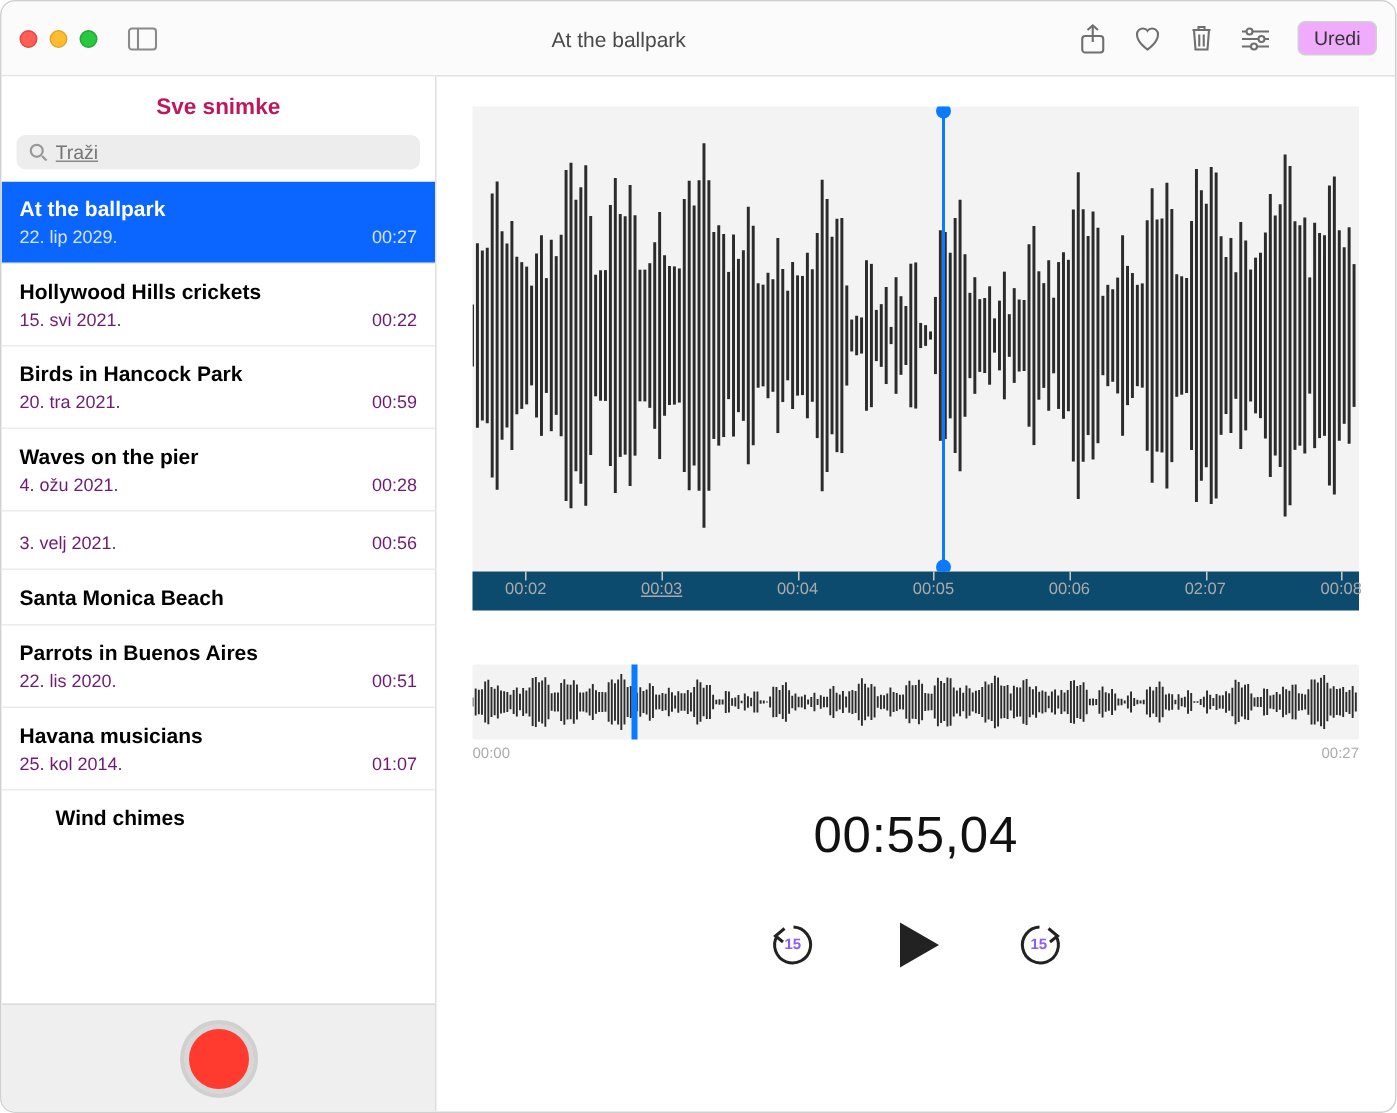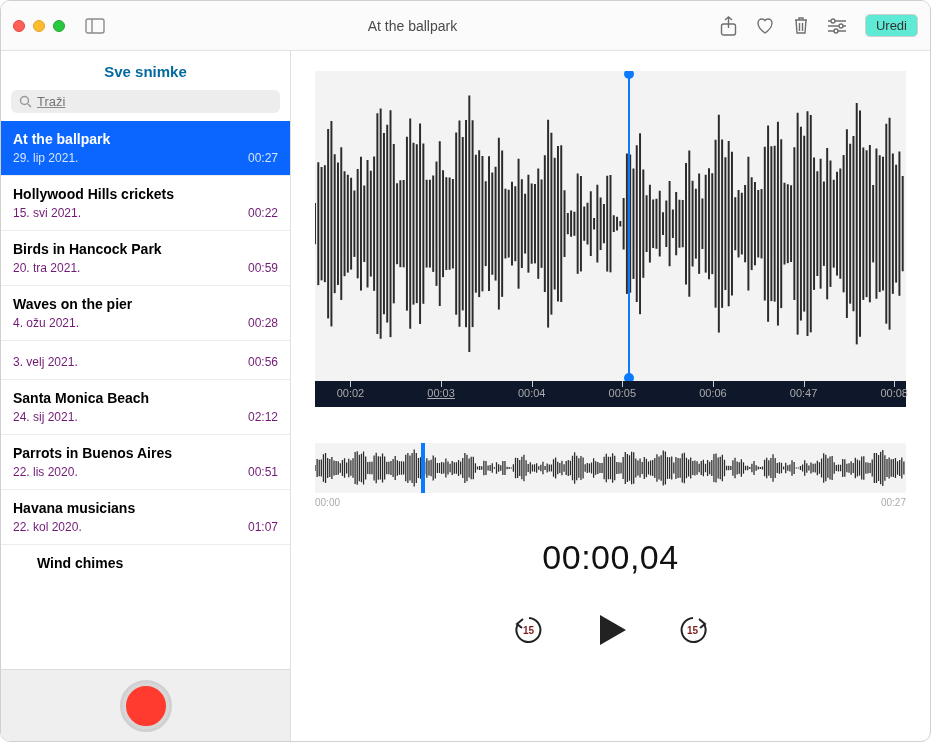--- a/index.html
+++ b/index.html
@@ -8,27 +8,27 @@
   
   .titlebar { height: 50px; display: flex; align-items: center; padding: 0 12px; border-bottom: 1px solid #e2e2e2; background: #fbfbfb; }
   .traffic { display: flex; gap: 8px; }
   .dot { width: 12px; height: 12px; border-radius: 50%; }
   .dot.red { background: #ff5f57; border: 0.5px solid #e14640; }
   .dot.yellow { background: #febc2e; border: 0.5px solid #e1a42e; }
   .dot.green { background: #28c840; border: 0.5px solid #24a732; }
   .tb-sidebar-btn { margin-left: 20px; color: #8a8a8a; }
   .tb-title { flex: 1; text-align: center; font-size: 14px; color: #4a4a4a; }
   .tb-right { display: flex; align-items: center; gap: 18px; color: #6f6f6f; }
-  .edit-btn { border: 1px solid #d0d0d0; border-radius: 5px; padding: 3px 10px; font-size: 13px; color: #333; background: #5eead4; }
+  .edit-btn { border: 1px solid #d0d0d0; border-radius: 5px; padding: 3px 10px; font-size: 13px; color: #333; background: #f0abfc; }
 
   .content { display: flex; height: calc(100% - 50px); }
 
   
   .sidebar { width: 290px; display: flex; flex-direction: column; border-right: 1px solid #e0e0e0; background: #fff; }
-  .sb-header { text-align: center; font-weight: 600; font-size: 15px; padding: 12px 0 10px; color: #0369a1; }
+  .sb-header { text-align: center; font-weight: 600; font-size: 15px; padding: 12px 0 10px; color: #be185d; }
   .search-wrap { padding: 0 10px 8px; }
   .search { display: flex; align-items: center; background: #ededed; border-radius: 6px; padding: 4px 8px; color: #888; font-size: 13px; text-decoration: underline; }
   .search svg { margin-right: 5px; flex-shrink: 0; }
   .search input { border: none; background: transparent; outline: none; font-size: 13px; color: #444; width: 100%; }
 
   .list { flex: 1; overflow: hidden; }
   .item { padding: 10px 12px 10px 12px; border-bottom: 1px solid #ececec; }
   .item.selected { background: #0a66ff; color: #fff; }
   .item .title { font-weight: 600; font-size: 14px; }
   .item .row2 { display: flex; justify-content: space-between; font-size: 12px; margin-top: 4px; }
@@ -42,32 +42,32 @@
   
   .main { flex: 1; display: flex; flex-direction: column; padding: 20px 24px 16px; }
 
   .wave-zoom-wrap { background: #f3f3f3; height: 310px; position: relative; overflow: hidden; }
   .wave-zoom { position: absolute; inset: 0; }
   .playhead { position: absolute; top: 0; bottom: 0; width: 2px; background: #0a7aff; left: 53%; }
   .playhead::before, .playhead::after { content:""; position:absolute; left:50%; transform:translateX(-50%); width:10px; height:10px; background:#0a7aff; border-radius:50%; }
   .playhead::before { top:-2px; }
   .playhead::after { bottom:-2px; }
 
-  .ruler { height: 26px; display: flex; border-bottom: 1px solid transparent; margin-top: 0; position: relative; background: #0f172a; }
+  .ruler { height: 26px; display: flex; border-bottom: 1px solid transparent; margin-top: 0; position: relative; background: #0c4a6e; }
   .ruler-tick { position: absolute; font-size: 11px; color: #aaa; top: 6px; transform: translateX(-50%); }
   .ruler-line { position:absolute; top:0; width:1px; height:6px; background:#ccc; }
 
   .overview-area { margin-top: 36px; }
   .overview { background: #f3f3f3; height: 50px; position: relative; overflow: hidden; border-radius: 2px; }
   .overview .playhead-ov { position:absolute; top:-4px; bottom:-4px; width:4px; background:#0a7aff; border-radius:2px; left:18%; }
   .ov-labels { display:flex; justify-content: space-between; font-size: 10px; color:#aaa; margin-top:4px; }
 
   .timecode { text-align:center; font-size: 34px; font-weight: 400; margin-top: 30px; color:#111; letter-spacing: 0.5px; font-variant-numeric: tabular-nums; }
 
-  .transport { display:flex; justify-content:center; align-items:center; gap: 46px; margin-top: 34px; color:#7f1d1d; }
+  .transport { display:flex; justify-content:center; align-items:center; gap: 46px; margin-top: 34px; color:#8b5cf6; }
   .skip { position: relative; width: 34px; height: 34px; }
   .skip svg { width: 34px; height: 34px; }
   .skip .num { position:absolute; top:50%; left:50%; transform:translate(-50%,-50%); font-size:10px; font-weight:600; }
   .play svg { width: 38px; height: 38px; }
 
   .icon-btn { display:inline-flex; align-items:center; justify-content:center; }
 </style>
 </head>
 <body>
 
@@ -130,21 +130,21 @@
           <circle cx="5.5" cy="5.5" r="4"></circle>
             <line x1="9" y1="9" x2="12" y2="12"></line>
         </svg>
         <input placeholder="Traži" style="">
       </div>
     </div>
     <div class="list">
       <div class="item selected">
         <div class="title">At the ballpark</div>
         <div class="row2">
-            <span>29. lip 2021.</span>
+            <span>22. lip 2029.</span>
             <span>00:27</span>
           </div>
       </div>
       <div class="item">
         <div class="title">Hollywood Hills crickets</div>
         <div class="row2">
             <span>15. svi 2021.</span>
             <span>00:22</span>
           </div>
       </div>
@@ -163,36 +163,32 @@
           </div>
       </div>
       <div class="item">
         <div class="row2">
             <span>3. velj 2021.</span>
             <span>00:56</span>
           </div>
       </div>
       <div class="item">
         <div class="title">Santa Monica Beach</div>
-        <div class="row2">
-            <span>24. sij 2021.</span>
-            <span>02:12</span>
-          </div>
       </div>
       <div class="item">
         <div class="title">Parrots in Buenos Aires</div>
         <div class="row2">
             <span>22. lis 2020.</span>
             <span>00:51</span>
           </div>
       </div>
       <div class="item">
         <div class="title">Havana musicians</div>
         <div class="row2">
-            <span>22. kol 2020.</span>
+            <span>25. kol 2014.</span>
             <span>01:07</span>
           </div>
       </div>
       <div class="item" style="border-bottom:none;margin-left:24px;">
         <div class="title">Wind chimes</div>
       </div>
     </div>
     <div class="record-area">
       <div class="record-btn"></div>
     </div>
@@ -389,21 +385,21 @@
         <div class="ruler-tick" style="left: 6%;">00:02</div>
         <div class="ruler-line" style="left: 21.3333%;"></div>
         <div class="ruler-tick" style="left: 21.3333%; text-decoration: underline;">00:03</div>
         <div class="ruler-line" style="left: 36.6667%;"></div>
         <div class="ruler-tick" style="left: 36.6667%;">00:04</div>
         <div class="ruler-line" style="left: 52%;"></div>
         <div class="ruler-tick" style="left: 52%;">00:05</div>
         <div class="ruler-line" style="left: 67.3333%;"></div>
         <div class="ruler-tick" style="left: 67.3333%; text-align: right;">00:06</div>
         <div class="ruler-line" style="left: 82.6667%;"></div>
-        <div class="ruler-tick" style="left: 82.6667%;">00:47</div>
+        <div class="ruler-tick" style="left: 82.6667%;">02:07</div>
         <div class="ruler-line" style="left: 98%;"></div>
         <div class="ruler-tick" style="left: 98%;">00:08</div>
       </div>
 
     <div class="overview-area">
       <div class="overview">
         <svg id="wave-ov-svg" preserveAspectRatio="none" viewBox="0 0 600 50" style="position:absolute;inset:0;width:100%;height:100%">
             <line x1="0" y1="22" x2="0" y2="28" stroke="#2b2b2b" stroke-width="1.2857142857142856"></line>
             <line x1="2.142857142857143" y1="16.081024135650186" x2="2.142857142857143" y2="33.91897586434982" stroke="#2b2b2b" stroke-width="1.2857142857142856"></line>
             <line x1="4.285714285714286" y1="16.779435037397977" x2="4.285714285714286" y2="33.220564962602026" stroke="#2b2b2b" stroke-width="1.2857142857142856"></line>
@@ -686,21 +682,21 @@
             <line x1="597.8571428571429" y1="18.61757949010248" x2="597.8571428571429" y2="31.38242050989752" stroke="#2b2b2b" stroke-width="1.2857142857142856"></line>
           </svg>
         <div class="playhead-ov"></div>
       </div>
       <div class="ov-labels">
         <span>00:00</span>
         <span>00:27</span>
       </div>
     </div>
 
-    <div class="timecode">00:00,04</div>
+    <div class="timecode">00:55,04</div>
 
     <div class="transport">
       <div class="skip icon-btn">
         <svg viewBox="0 0 34 34" fill="none" stroke="#222" stroke-width="2">
           <path d="M17 5 A12 12 0 1 1 6 11"></path>
             <polyline points="11,6 5,11 10,15" fill="none"></polyline>
         </svg>
         <span class="num">15</span>
       </div>
       <div class="play icon-btn">

